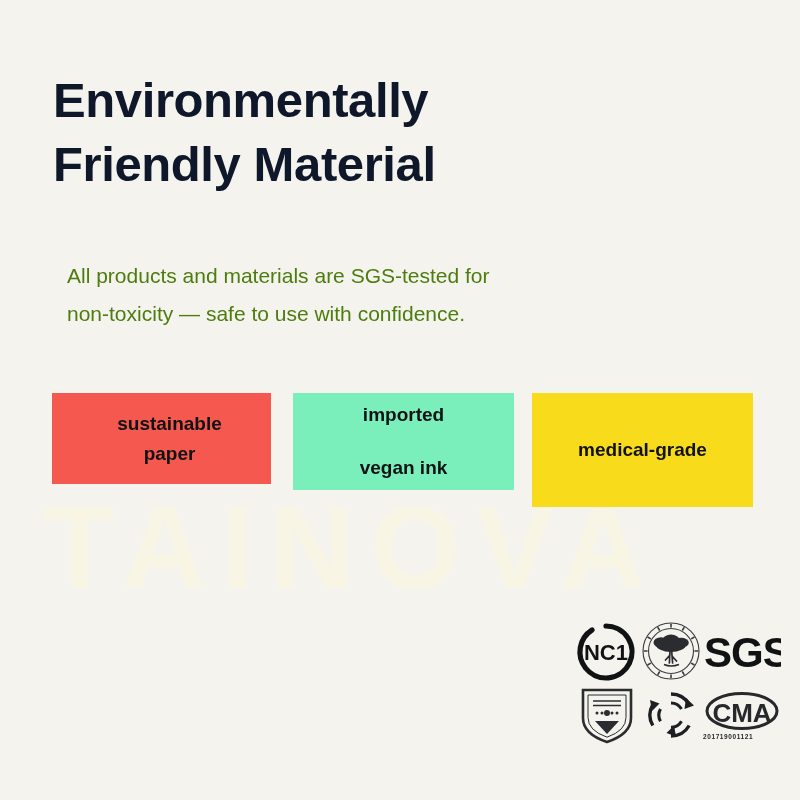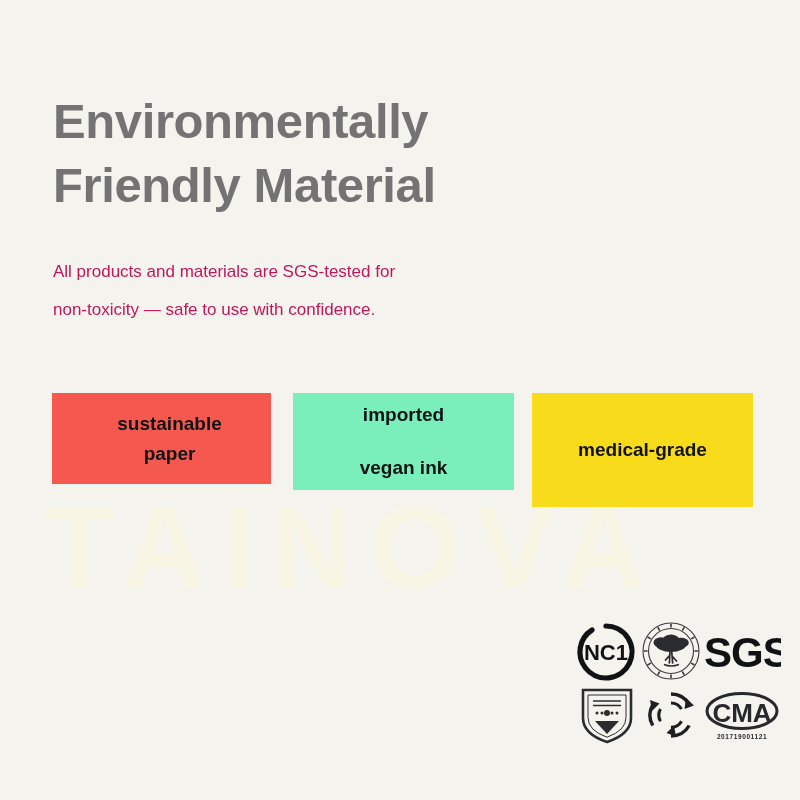--- a/index.html
+++ b/index.html
@@ -37,40 +37,40 @@
     white-space: nowrap;
     user-select: none;
     pointer-events: none;
     margin-left: 36px;
   }
 
   
   #headline {
     position: absolute;
     left: 53px;
-    top: 56px;
+    top: 35px;
     width: 640px;
     font-size: 49px;
     font-weight: 700;
     line-height: 64px;
     letter-spacing: -0.4px;
-    color: #737373;
+    color: #0f172a;
   }
   #headline .hl-line { display: block; }
 
   
   #subtitle {
     position: absolute;
-    left: 53px;
+    left: 67px;
     top: 236px;
     width: 620px;
-    font-size: 17px;
+    font-size: 21px;
     font-weight: 400;
     line-height: 38px;
-    color: #be185d;
+    color: #4d7c0f;
   }
   #subtitle .sub-line { display: block; }
 
   
   #chips {
     position: absolute;
     left: 52px;
     top: 393px;
     width: 705px;
     height: 100px;
@@ -98,21 +98,20 @@
   #badges {
     position: absolute;
     left: 575px;
     top: 620px;
     width: 205px;
     height: 128px;
   }
   .badge-cell {
     position: absolute;
     display: flex;
-    align-items: center;
     justify-content: center;
   }
   .badge-cell svg { display: block; }
   #badge-nc1  { left: 0px;   top: 2px;  width: 62px; height: 60px; }
   #badge-tree { left: 65px;  top: 0px;  width: 62px; height: 62px; }
   #badge-sgs  { left: 128px; top: 6px;  width: 78px; height: 52px; }
   #badge-shield { left: 2px; top: 64px; width: 60px; height: 62px; }
   #badge-recycle { left: 65px; top: 64px; width: 62px; height: 62px; }
   #badge-cma  { left: 128px; top: 64px; width: 78px; height: 62px; flex-direction: column; }
   #cma-code {

